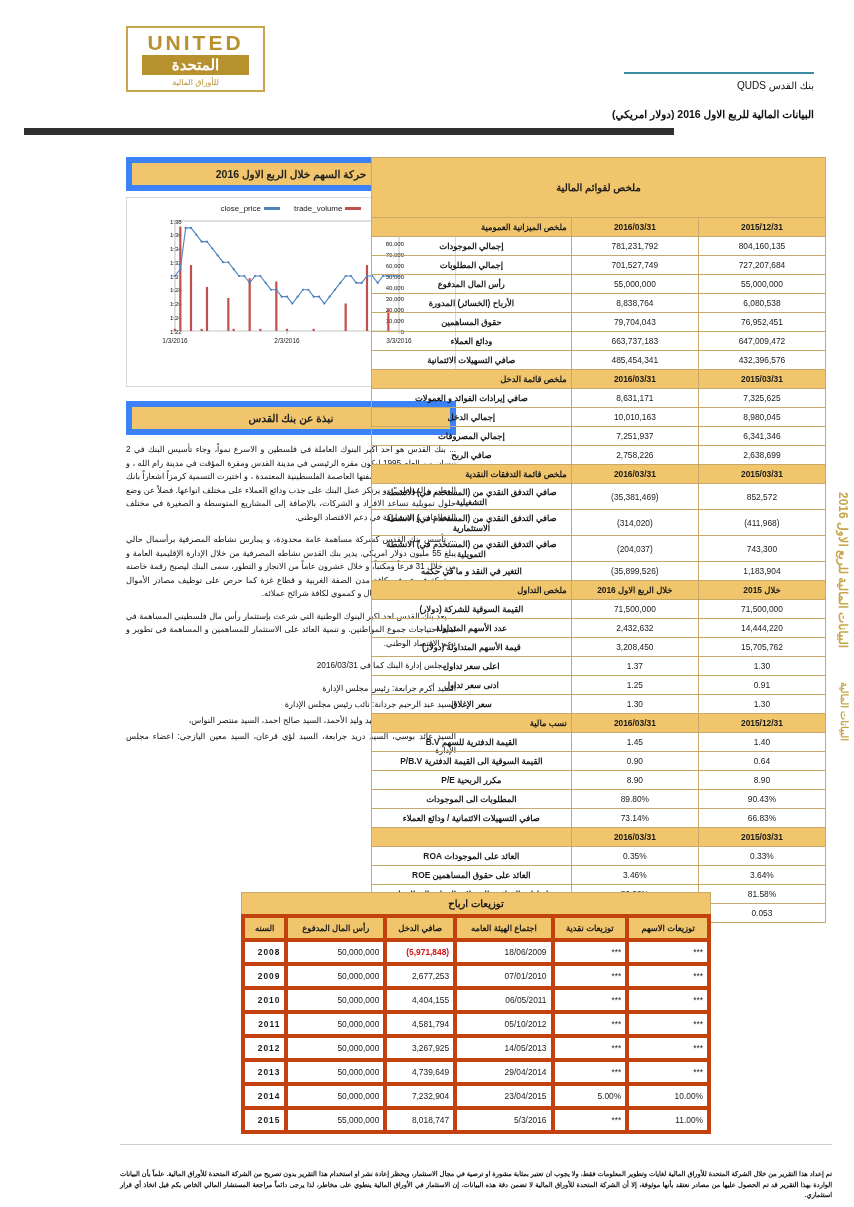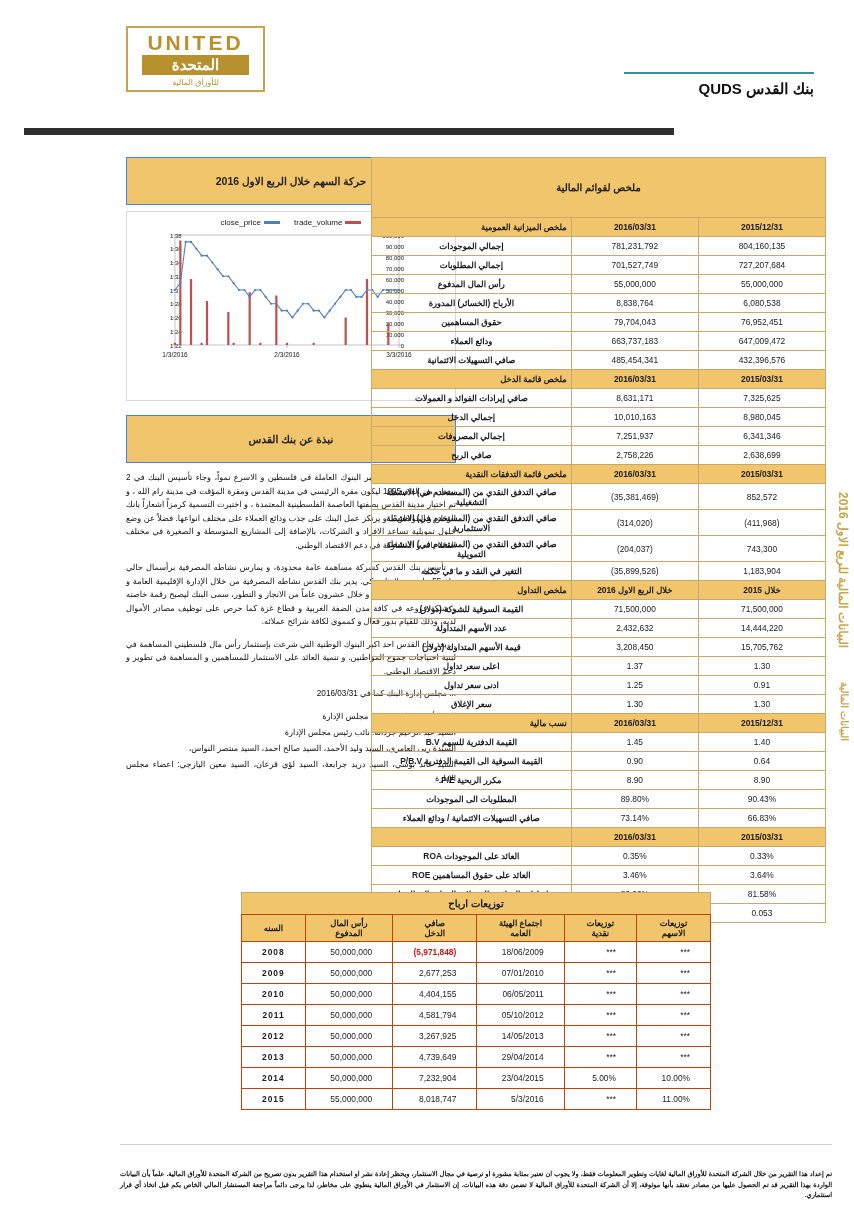--- a/index.html
+++ b/index.html
@@ -14,34 +14,34 @@
   .logo-box{position:absolute;left:28px;top:14px;width:135px;height:62px;
     border:2px solid #c8a54a;background:#fff;display:flex;flex-direction:column;
     align-items:center;justify-content:center;}
   .logo-top{font-size:21px;font-weight:bold;color:#b8912f;letter-spacing:3px;line-height:1;}
   .logo-mid{font-size:15px;font-weight:bold;color:#b8912f;background:#b8912f;color:#fff;
     padding:1px 30px;margin-top:2px;letter-spacing:2px;}
   .logo-bot{font-size:8px;color:#b8912f;margin-top:3px;letter-spacing:1px;}
 
   .hdr-rule{position:absolute;right:40px;top:60px;width:190px;height:2px;background:#3d8ea3;}
   .hdr-title{position:absolute;right:40px;top:68px;width:300px;text-align:right;
-    font-size:15px;font-weight:bold;color:#111;}
+    font-size:10px;font-weight:normal;color:#111;}
   .hdr-sub{position:absolute;right:40px;top:96px;width:420px;text-align:right;
     font-size:10.5px;font-weight:bold;color:#111;}
   .hdr-bar{position:absolute;right:180px;top:116px;width:650px;height:7px;background:#2f2f2f;}
 
   
   .side-text{position:absolute;right:4px;top:480px;font-size:12px;font-weight:bold;
     color:#c8a54a;writing-mode:vertical-rl;text-orientation:mixed;letter-spacing:1px;}
   .side-text2{position:absolute;right:4px;top:670px;font-size:10px;font-weight:bold;
     color:#c8a54a;writing-mode:vertical-rl;text-orientation:mixed;letter-spacing:1px;}
 
   
-  .secbar{background:#f1c56b;border:1px solid #3b82f6;text-align:center;
-    font-size:10.5px;font-weight:bold;color:#222;padding:17px 0;}
+  .secbar{background:#f1c56b;border:6px solid #3b82f6;text-align:center;
+    font-size:10.5px;font-weight:bold;color:#222;padding:5px 0;}
 
   
   .leftcol{position:absolute;left:28px;top:145px;width:330px;}
   .chart-box{border:1px solid #d9d9d9;background:#fff;margin-top:6px;height:180px;
     position:relative;padding:4px;}
   .legend{display:flex;gap:14px;justify-content:center;align-items:center;font-size:8px;margin-top:2px;}
   .legend i{display:inline-block;width:16px;height:3px;vertical-align:middle;margin-left:3px;}
   .lg-vol{background:#c0504d;}
   .lg-close{background:#4f81bd;}
   svg.plot{display:block;}
@@ -59,21 +59,21 @@
   .fin .lbl{text-align:center;width:44%;}
   .fin .num{text-align:center;width:28%;}
   .fin .hdrrow td{background:#f1c56b;font-weight:bold;text-align:center;}
   .fin .hdrrow td.lbl{text-align:right;padding-left:19px;}
   .fin .titlerow td{background:#f1c56b;font-weight:bold;text-align:center;font-size:10px;padding:23px 0;}
   .bold{font-weight:bold;}
 
   
   .divwrap{position:absolute;left:0;right:0;top:880px;margin:0 auto;width:470px;}
   table.div{border-collapse:collapse;width:100%;font-size:8.4px;}
-  table.div td,table.div th{border:1px solid #c2410c;padding:3px 20px;height:14px;}
+  table.div td,table.div th{border:4px solid #c2410c;padding:3px 4px;height:14px;}
   table.div thead th{background:#f1c56b;font-weight:bold;}
   .div-title{background:#f1c56b;border:1px solid #c9a96a;border-bottom:none;
     text-align:center;font-weight:bold;font-size:10px;padding:5px 0;}
   .neg{color:#d41414;font-weight:bold;}
   .yearcell{font-weight:bold;letter-spacing:1px;}
 
   
   .footer{position:absolute;left:22px;right:22px;bottom:18px;font-size:6.6px;
     line-height:1.6;text-align:justify;direction:rtl;color:#111;font-weight:bold;}
   .footer-rule{position:absolute;left:22px;right:22px;bottom:74px;height:1px;background:#cfcfcf;}
@@ -83,20 +83,21 @@
 
 <div class="page">
 
   <div class="logo-box">
     <div class="logo-top">UNITED</div>
     <div class="logo-mid">المتحدة</div>
     <div class="logo-bot">للأوراق المالية</div>
   </div>
   <div class="hdr-rule"></div>
   <div class="hdr-title">بنك القدس QUDS</div>
+  <div class="hdr-sub">البيانات المالية للربع الاول 2016 (دولار امريكي)</div>
   <div class="hdr-bar"></div>
 
   <div class="side-text">البيانات المالية للربع الاول 2016</div>
   <div class="side-text2">البيانات المالية</div>
 
   <div class="leftcol">
     <div class="secbar">حركة السهم خلال الربع الاول 2016</div>
 
     <div class="chart-box">
       <div class="legend">

